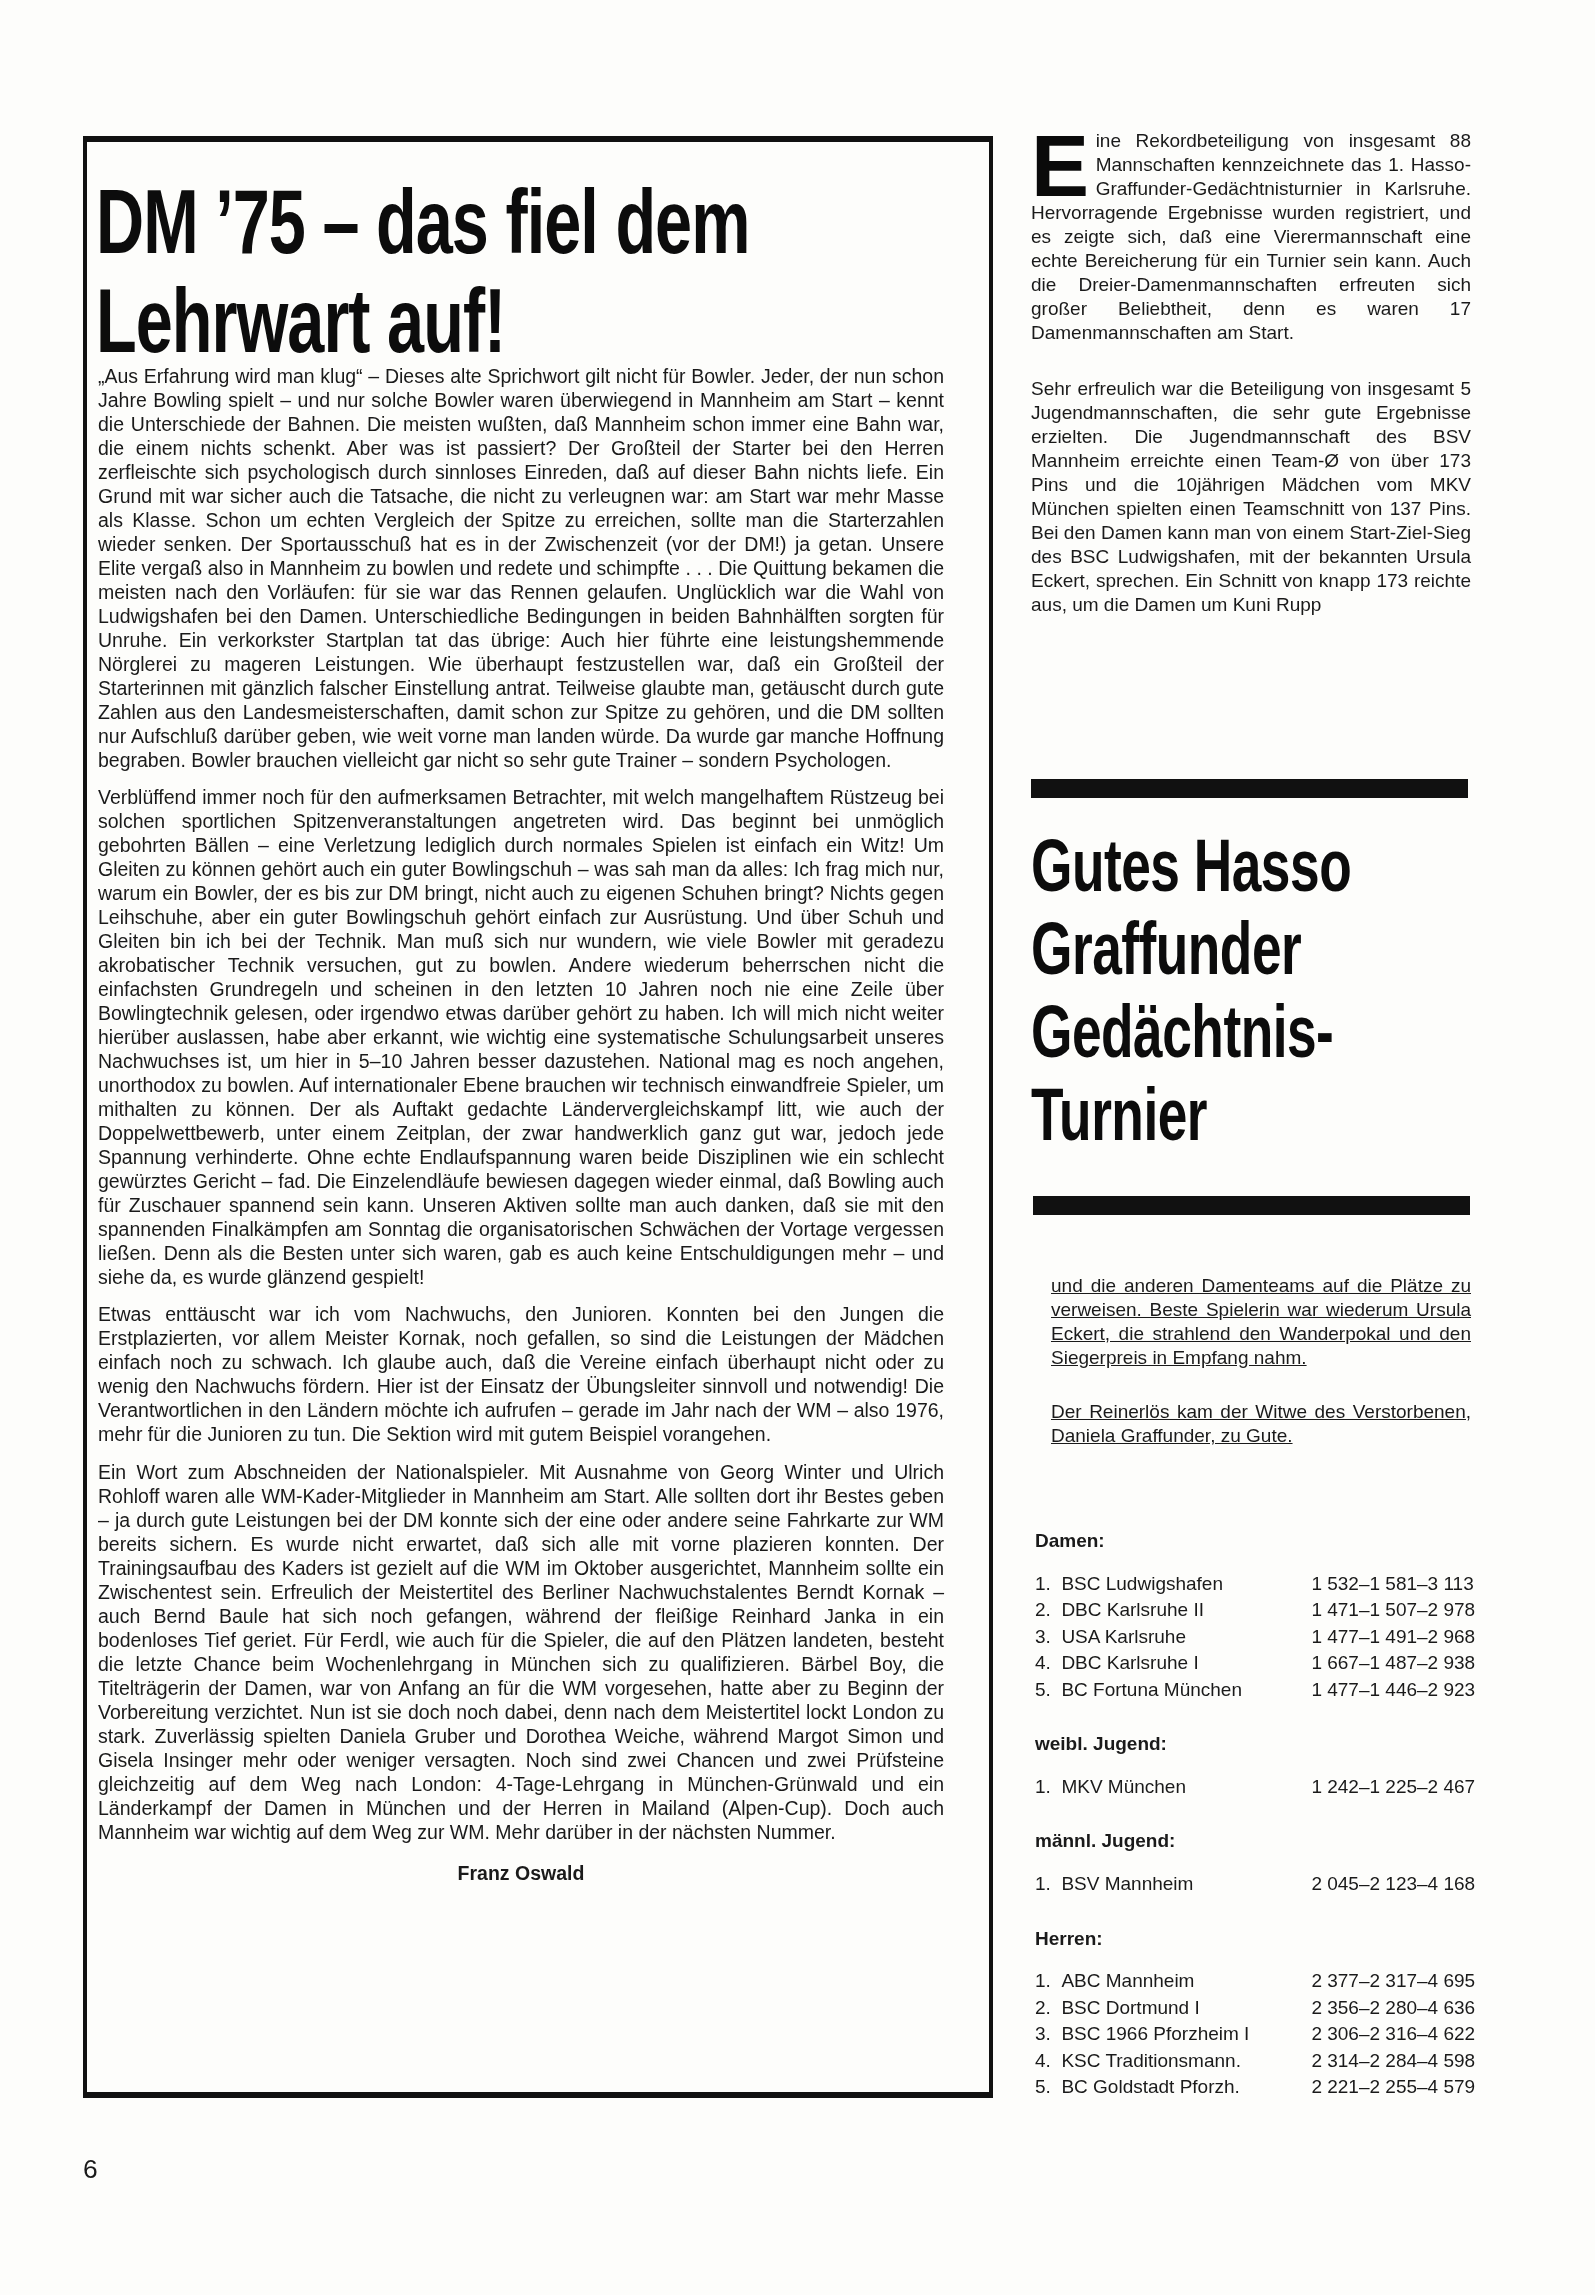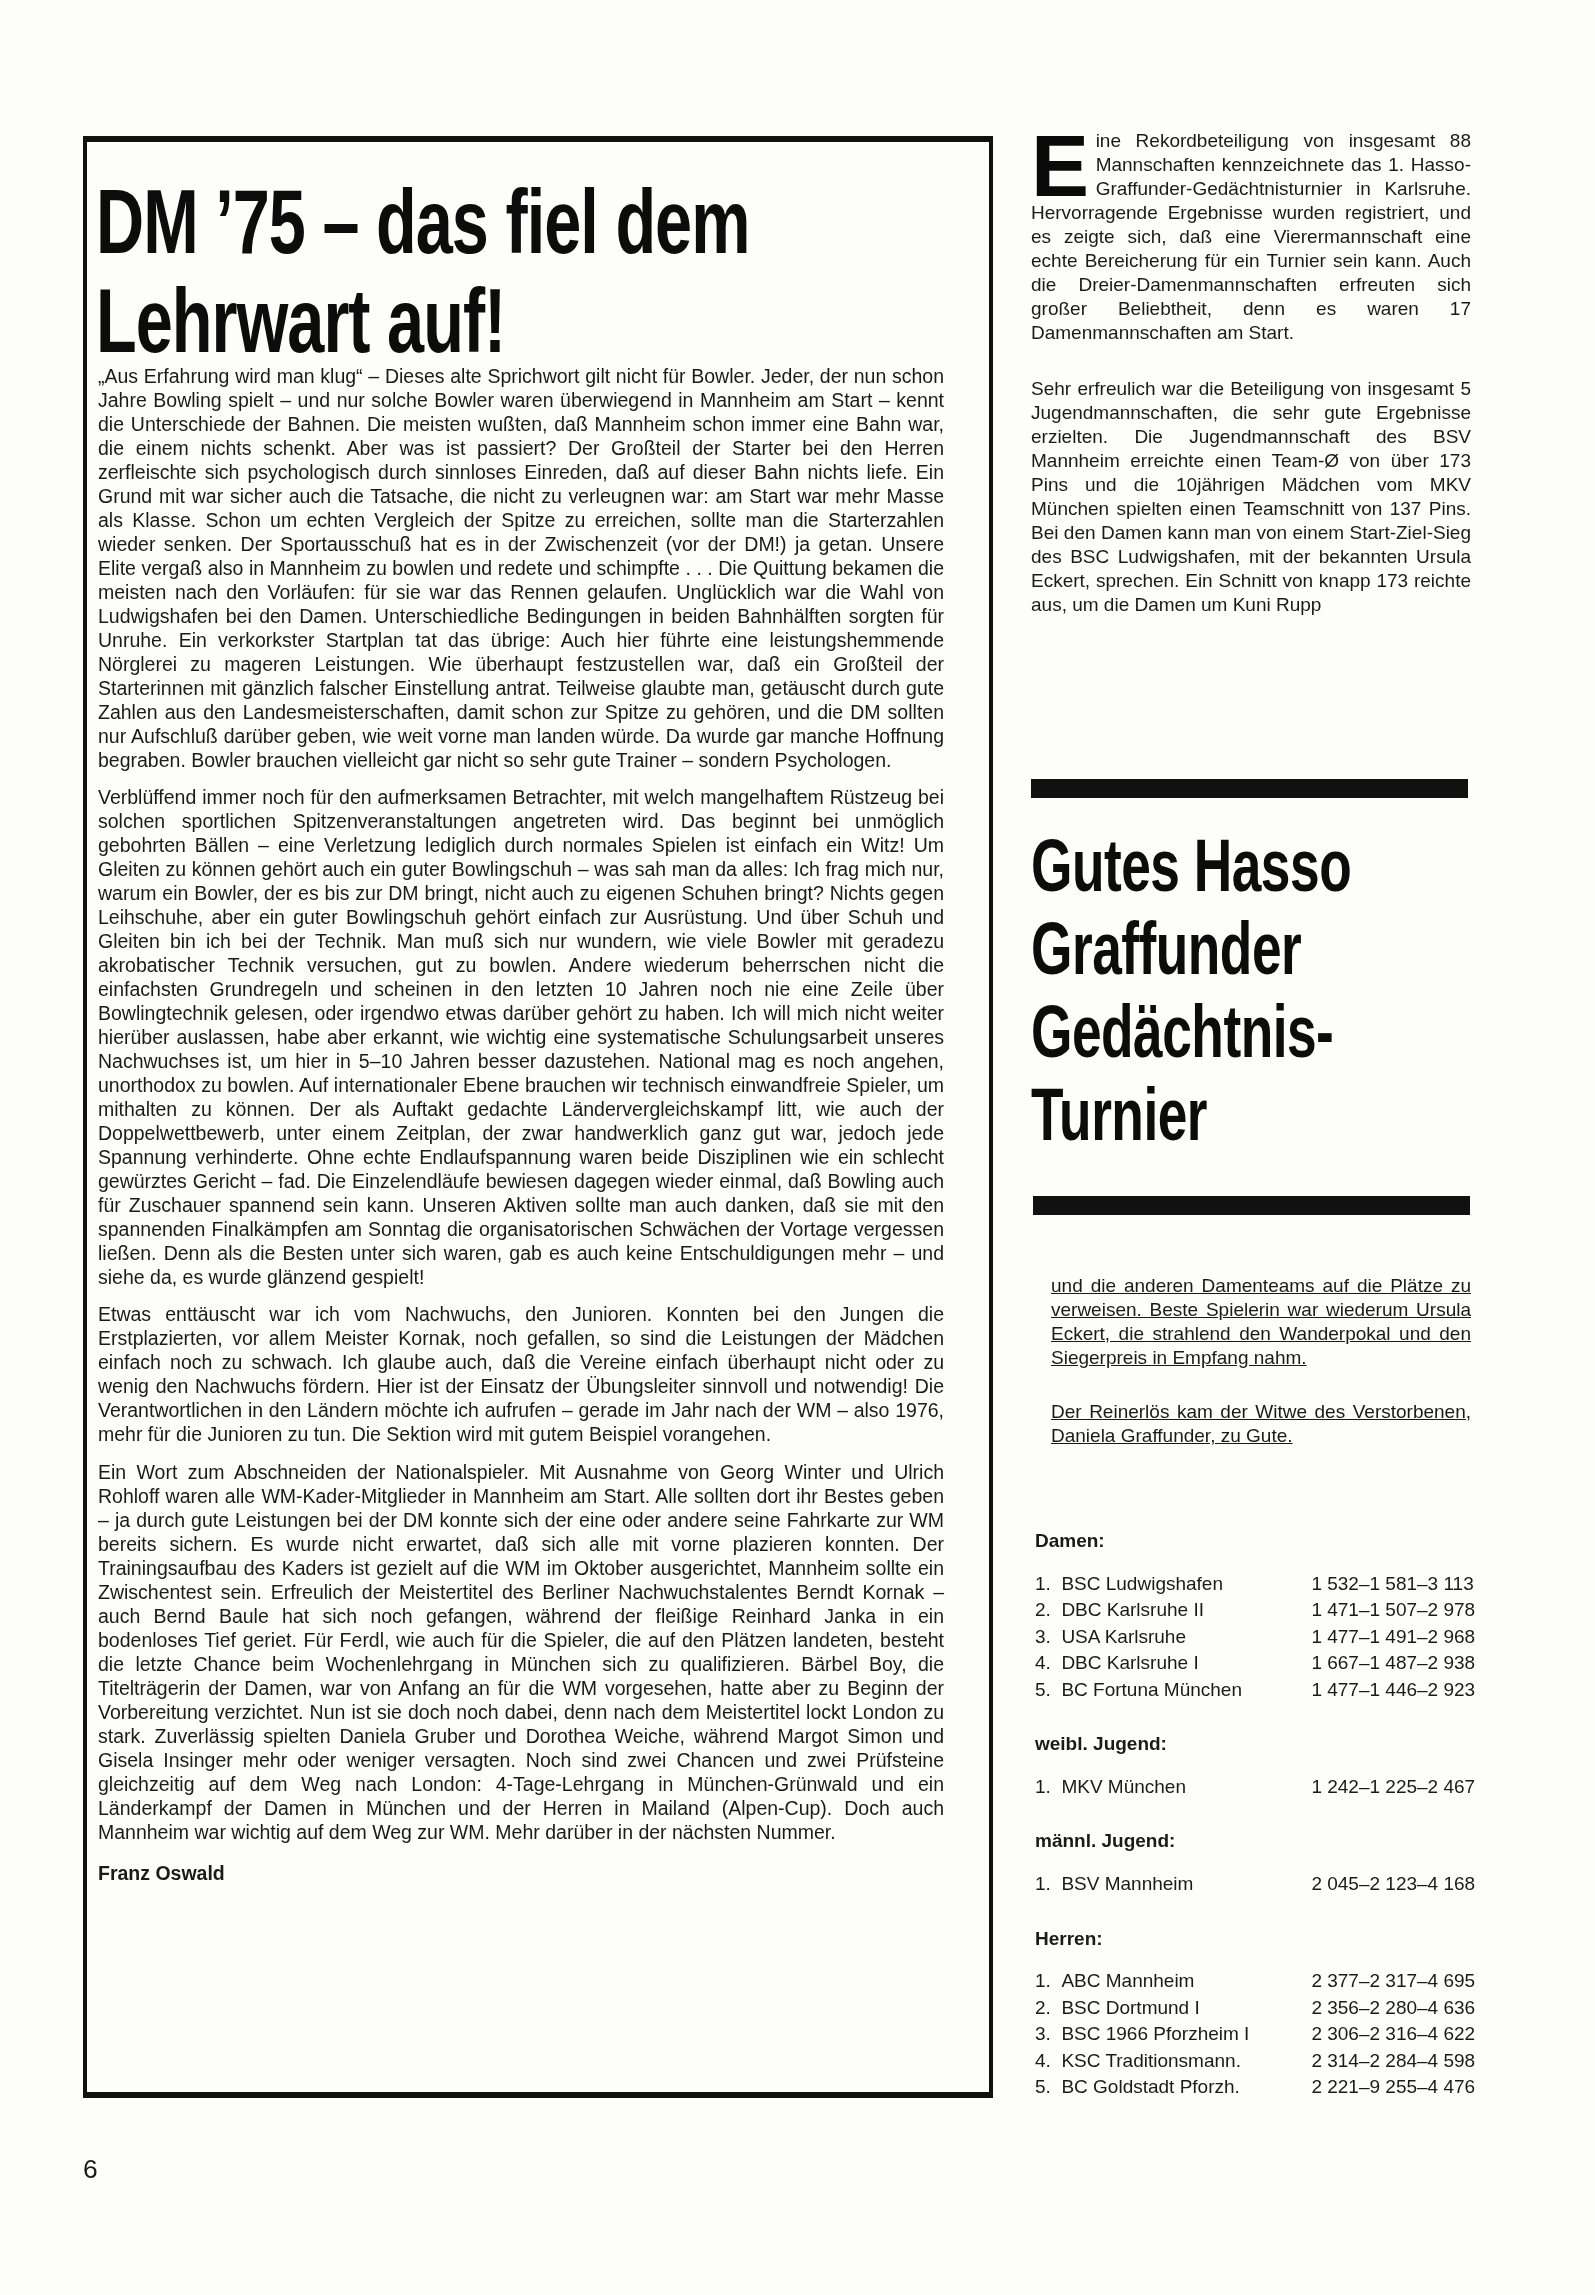--- a/index.html
+++ b/index.html
@@ -11,21 +11,21 @@
          border-top: 6px solid #111; border-left: 4.6px solid #111; border-right: 4.6px solid #111;
          border-bottom: 6px solid #111; box-sizing: border-box; }
   .headline { position: absolute; left: 96px; top: 173px; width: 871px;
               font-family: "Liberation Sans", sans-serif; font-weight: 700;
               font-size: 90px; line-height: 99px; letter-spacing: -1.3px;
               transform: scaleX(0.74); transform-origin: left top; white-space: nowrap; color: #0c0c0c; }
   .headline div { display: block; }
   .body-left { position: absolute; left: 98px; top: 364px; width: 846px;
                font-size: 19.5px; line-height: 24px; text-align: justify; hyphens: manual; }
   .body-left p { margin: 0 0 13.2px 0; }
-  .signature { text-align: left; font-weight: 700; margin-top: 17px; line-height: 24px; }
+  .signature { text-align: center; font-weight: 700; margin-top: 17px; line-height: 24px; }
 
   
   .right { position: absolute; left: 1031px; top: 129px; width: 440px; font-size: 19px; line-height: 24px; }
   .right p { margin: 0; text-align: justify; }
   .dropcap { float: left; font-family: "Liberation Sans", sans-serif; font-weight: 700;
              font-size: 87px; line-height: 66px; height: 66px; margin: 4px 6.6px 0 0; color: #0a0a0a; }
   .gap1 { height: 32px; }
   .bar { position: absolute; left: 1031px; width: 437px; height: 18.5px; background: #111; }
   .bar.top { top: 779px; }
   .bar.bottom { top: 1196px; left: 1033px; }
@@ -148,19 +148,19 @@
         <span class="res-score">2 306–2 316–4 622</span>
       </div>
       <div class="res-row">
         <span class="res-rank">4.</span>
         <span class="res-team">KSC Traditionsmann.</span>
         <span class="res-score">2 314–2 284–4 598</span>
       </div>
       <div class="res-row">
         <span class="res-rank">5.</span>
         <span class="res-team">BC Goldstadt Pforzh.</span>
-        <span class="res-score">2 221–9 255–4 476</span>
+        <span class="res-score">2 221–2 255–4 579</span>
       </div>
     </div>
   </div>
 
 <div class="page-number">6</div>
 
 
 </body></html>

